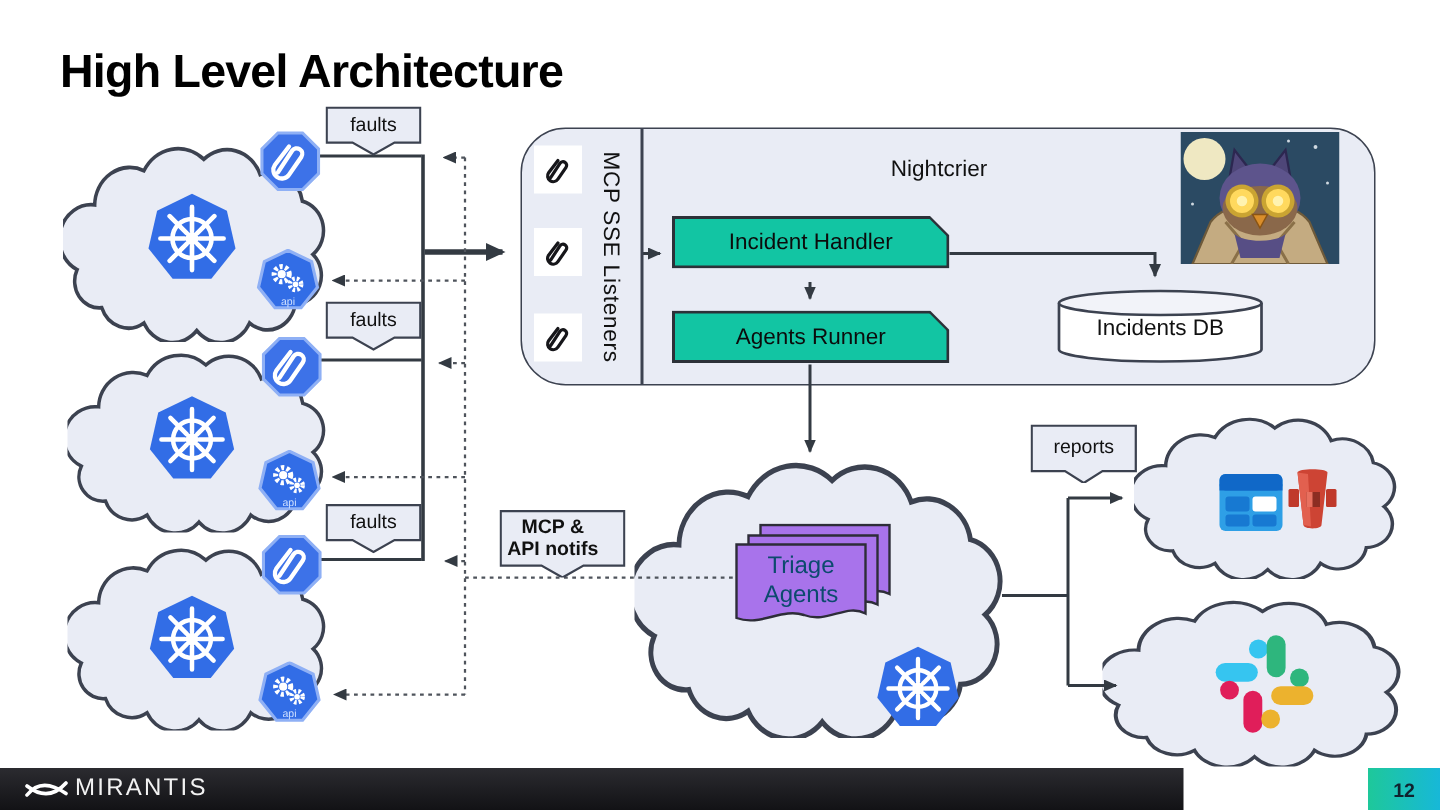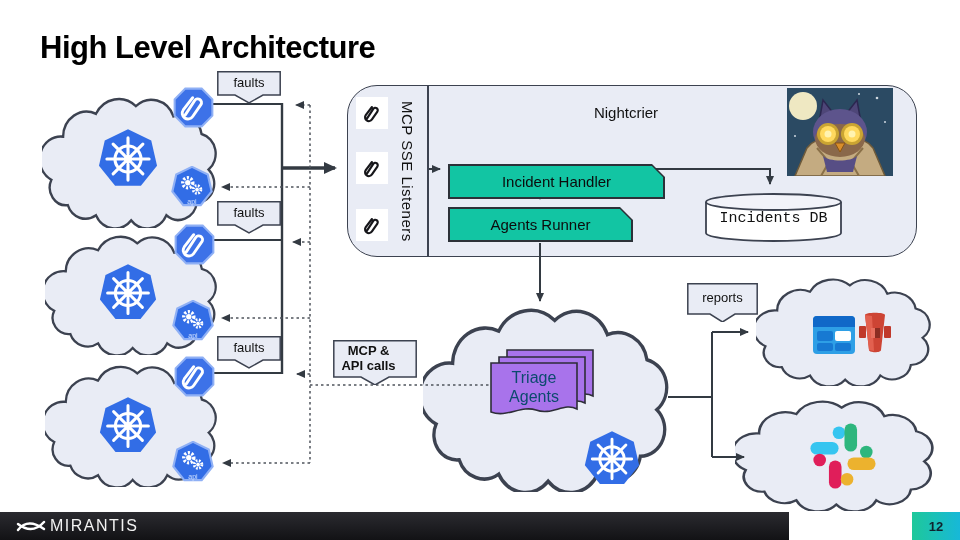--- a/index.html
+++ b/index.html
@@ -32,21 +32,21 @@
   .tealbox .fg{position:absolute;inset:1.6px;background:var(--teal);
                clip-path:polygon(0 0,calc(100% - 12px) 0,100% 12px,100% 100%,0 100%);}
   .tealbox .lbl{position:absolute;inset:0;display:flex;align-items:center;justify-content:center;
                 font-size:15px;color:#0c0c0c;}
   
   .callout{position:absolute;z-index:4;}
   .callout svg polygon{fill:var(--cloud-fill);stroke:#3c4250;stroke-width:1.5;}
   .callout .txt{position:absolute;left:0;right:0;text-align:center;font-size:13px;color:#111;}
   
   .cyl{position:absolute;left:702px;top:192px;width:143px;height:52px;z-index:3;}
-  .cyl .txt{position:absolute;left:0;right:0;top:18px;text-align:center;font-size:15px;font-family:Liberation Mono, monospace;}
+  .cyl .txt{position:absolute;left:0;right:0;top:18px;text-align:center;font-size:15px;}
   
   .card{position:absolute;width:88px;height:57px;z-index:3;}
   .card path{fill:var(--purple);stroke:#2d2d38;stroke-width:1.6;}
   .triage-lbl{position:absolute;left:490px;top:368px;width:88px;text-align:center;
               font-size:16px;line-height:19px;z-index:4;color:#0c4a6e;}
   
   .icon{position:absolute;z-index:3;}
   .apilbl{position:absolute;font-size:7px;color:#cfe0ff;z-index:4;text-align:center;}
   
   .footer{position:absolute;left:0;top:512px;width:789px;height:28px;z-index:5;
@@ -137,21 +137,21 @@
     <svg width="27" height="27" viewBox="0 0 100 100">
         <path d="M30 68 L53 33 a9 9 0 0 1 15 10 L48 72 a14 14 0 0 1 -23 -16 L48 26" fill="none" stroke="#16161a" stroke-width="8" stroke-linecap="round"></path>
       </svg>
   </div>
   <div class="sq" style="left:356px;top:209px;">
     <svg width="27" height="27" viewBox="0 0 100 100">
         <path d="M30 68 L53 33 a9 9 0 0 1 15 10 L48 72 a14 14 0 0 1 -23 -16 L48 26" fill="none" stroke="#16161a" stroke-width="8" stroke-linecap="round"></path>
       </svg>
   </div>
 
-  <div class="tealbox" style="left:448px;top:164px;padding-left:32px;">
+  <div class="tealbox" style="left:448px;top:144px;">
     <div class="bg"></div>
       <div class="fg"></div>
     <div class="lbl">Incident Handler</div>
   </div>
   <div class="tealbox" style="left:448px;top:207px;">
     <div class="bg"></div>
       <div class="fg"></div>
     <div class="lbl">Agents Runner</div>
   </div>
 
@@ -206,21 +206,21 @@
       </svg>
     <div class="txt" style="top:4px;">faults</div>
   </div>
 
   <div class="callout" style="left:333px;top:340px;width:71px;height:45px;font-weight:bold;">
     <svg width="84" height="45" viewBox="0 0 84 45">
         <polygon points="0.8,0.8 83.2,0.8 83.2,37 56,37 42,45 28,37 0.8,37"></polygon>
       </svg>
     <div class="txt" style="top:3px;line-height:15px;">
       <div>MCP &amp;</div>
-      <div>API calls</div>
+      <div>API notifs</div>
     </div>
   </div>
 
   <div class="callout" style="left:687px;top:283px;width:71px;height:39px;">
     <svg width="71" height="39" viewBox="0 0 71 39">
         <polygon points="0.8,0.8 70.2,0.8 70.2,31 48,31 35.5,39 23,31 0.8,31"></polygon>
       </svg>
     <div class="txt" style="top:7px;">reports</div>
   </div>
 

